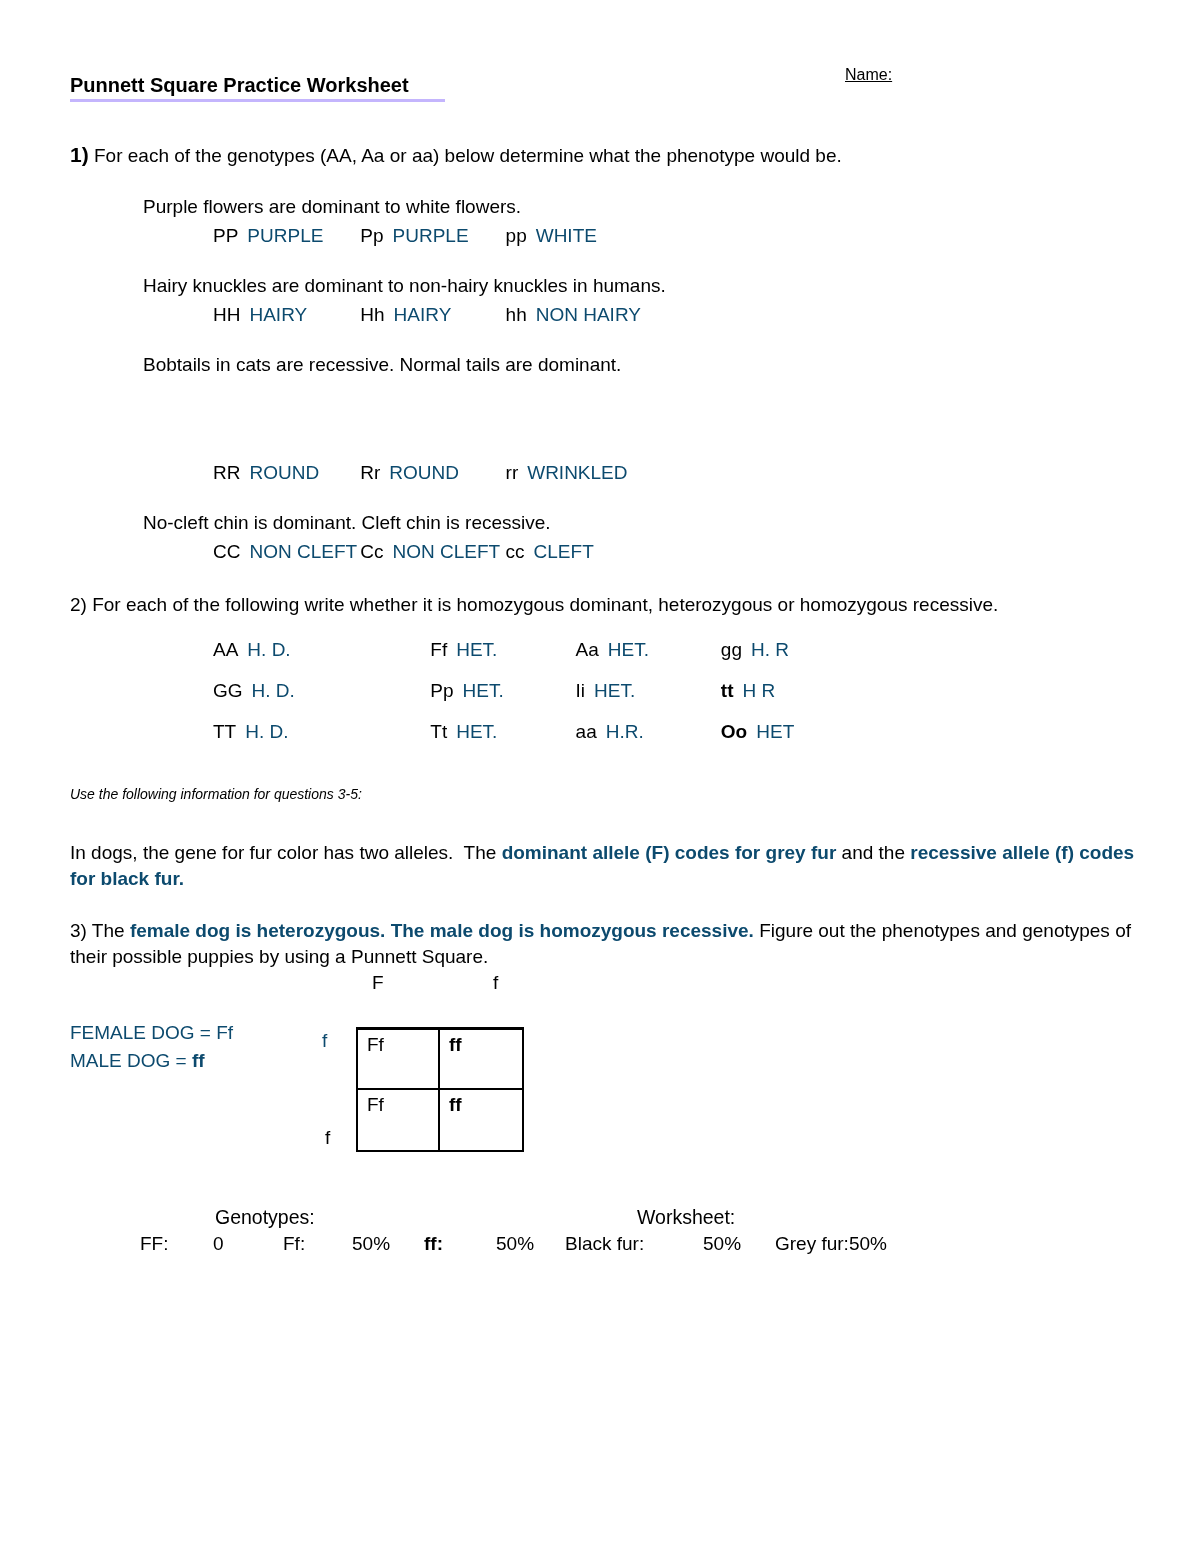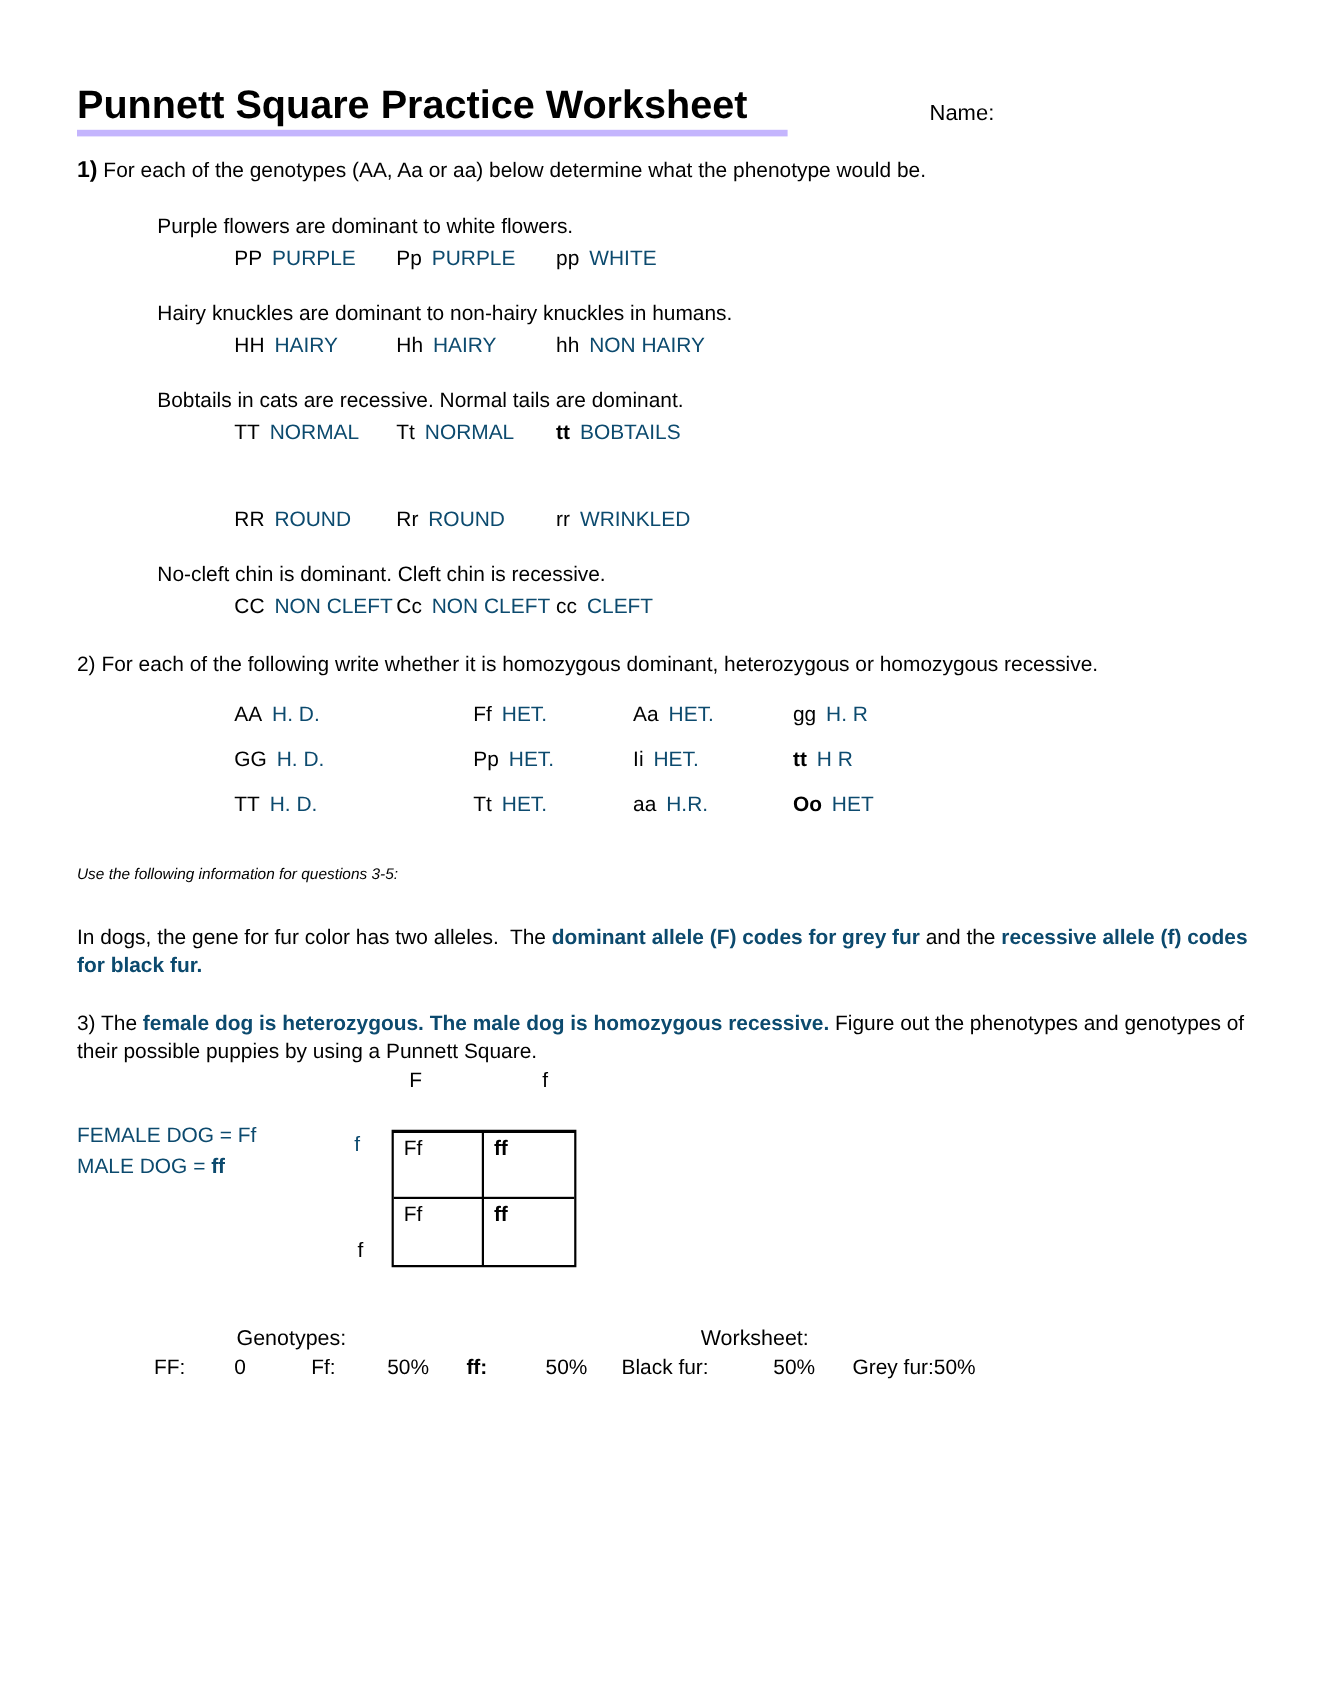--- a/index.html
+++ b/index.html
@@ -5,24 +5,24 @@
   html,body { margin:0; padding:0; background:#ffffff; }
   .page {
     position:relative; width:1200px; height:1553px; background:#ffffff;
     font-family:"Liberation Sans", sans-serif; color:#000; font-size:19px;
     overflow:hidden;
   }
   .abs { position:absolute; white-space:nowrap; }
   .red { color:#0c4a6e; }
   .bold { font-weight:700; }
   .title {
-    left:70px; top:74px; font-size:36px; font-weight:700;
-    border-bottom:6px solid #c4b5fd; padding-right:36px; padding-bottom:2px;
+    left:70px; top:74px; font-size:20px; font-weight:700;
+    border-bottom:3px solid #c4b5fd; padding-right:36px; padding-bottom:2px;
   }
-  .name-label { left:845px; top:92px; font-size:20px; }
+  .name-label { left:845px; top:66px; font-size:16px;text-decoration:underline; }
   .q-num { font-weight:700; font-size:21px; }
   .q-num-reg { font-size:19px; }
   .prompt { left:70px; }
   .item-desc { left:143px; }
   .ans-row { left:213px; }
   .ans-col { display:inline-block; vertical-align:top; }
   .c1 { width:142px; } .c2 { width:140px; }
   .gt { margin-right:9px; }
   .q2row { left:213px; }
   .q2c1 { width:212px; } .q2c2 { width:140px; } .q2c3 { width:140px; }
@@ -59,25 +59,20 @@
   </div>
 
   <div class="abs item-desc" style="top:275px;text-align:center;">Hairy knuckles are dominant to non-hairy knuckles in humans.</div>
   <div class="abs ans-row" style="top:304px;">
     <span class="ans-col c1"><span class="gt">HH</span><span class="red">HAIRY</span></span>
     <span class="ans-col c2"><span class="gt">Hh</span><span class="red">HAIRY</span></span>
     <span class="ans-col"><span class="gt">hh</span><span class="red">NON HAIRY</span></span>
   </div>
 
   <div class="abs item-desc" style="top:354px;">Bobtails in cats are recessive. Normal tails are dominant.</div>
-  <div class="abs ans-row" style="top:383px;">
-    <span class="ans-col c1"><span class="gt">TT</span><span class="red">NORMAL</span></span>
-    <span class="ans-col c2"><span class="gt">Tt</span><span class="red">NORMAL</span></span>
-    <span class="ans-col"><span class="gt bold">tt</span><span class="red">BOBTAILS</span></span>
-  </div>
 
   <div class="abs ans-row" style="top:462px;">
     <span class="ans-col c1"><span class="gt">RR</span><span class="red">ROUND</span></span>
     <span class="ans-col c2"><span class="gt">Rr</span><span class="red">ROUND</span></span>
     <span class="ans-col"><span class="gt">rr</span><span class="red">WRINKLED</span></span>
   </div>
 
   <div class="abs item-desc" style="top:512px;">No-cleft chin is dominant. Cleft chin is recessive.</div>
   <div class="abs ans-row" style="top:541px;">
     <span class="ans-col c1"><span class="gt">CC</span><span class="red">NON CLEFT</span></span>

